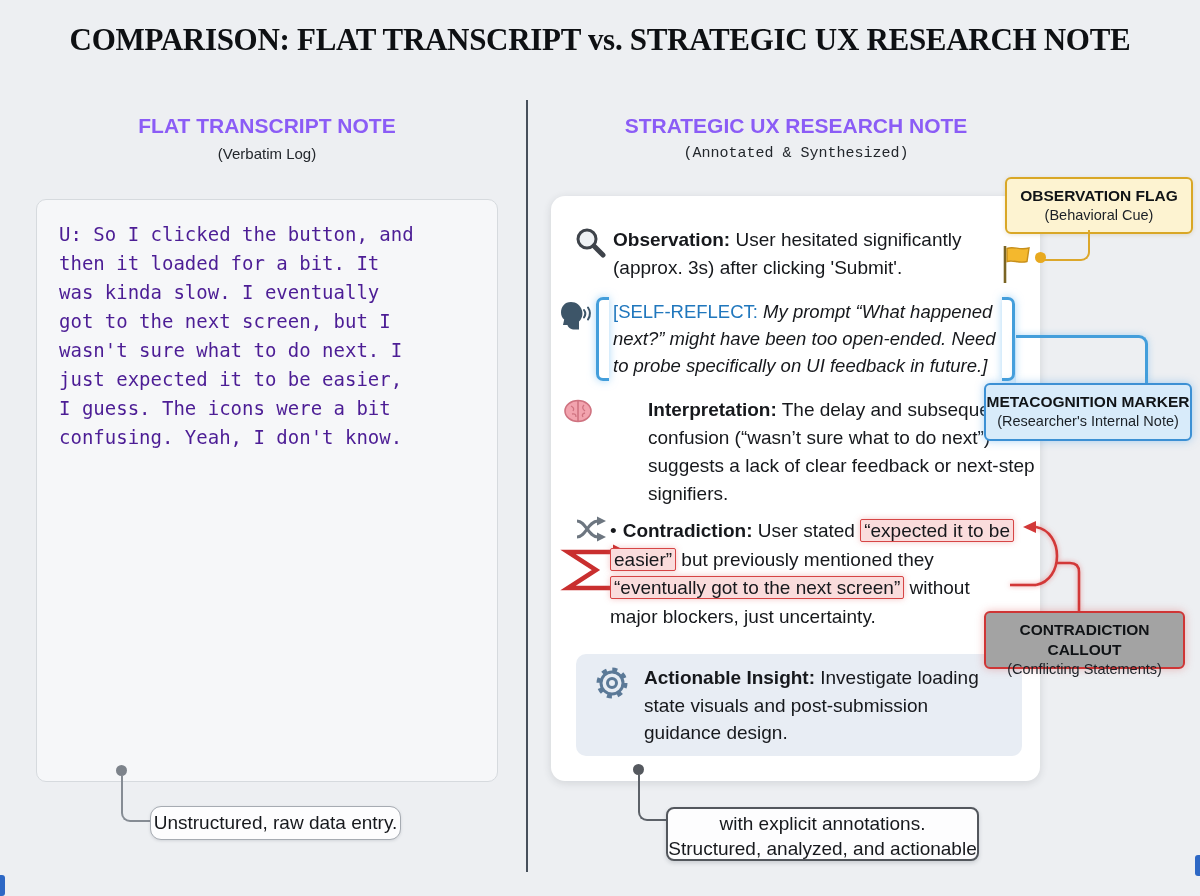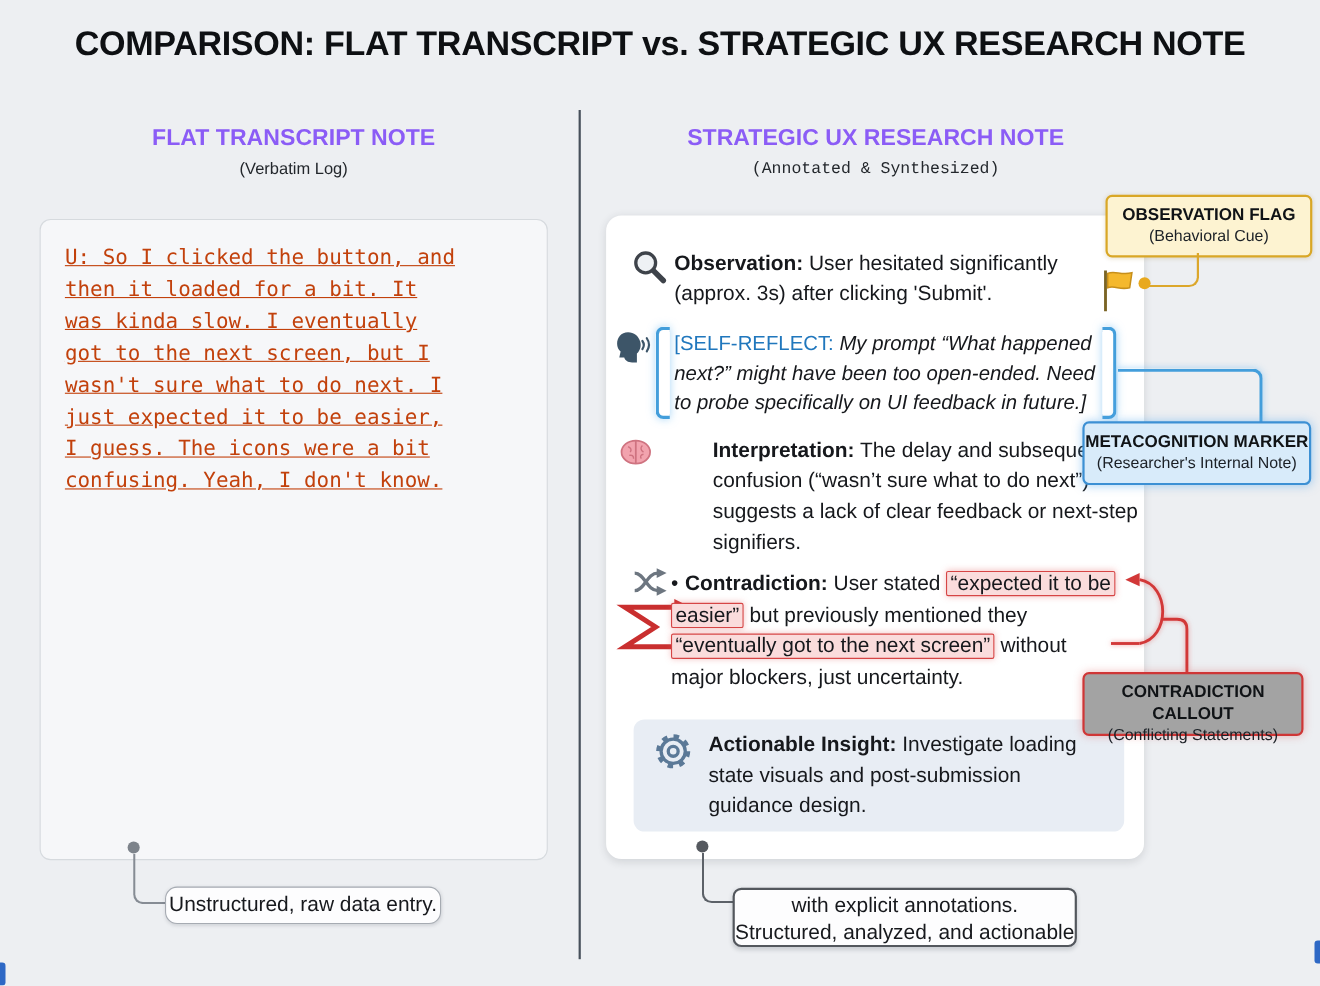--- a/index.html
+++ b/index.html
@@ -9,38 +9,38 @@
     background:#edeff2;
     color:#14171b;
     overflow:hidden;
   }
   #stage { position:relative; width:1200px; height:896px; background:#edeff2; }
 
   .page-title {
     position:absolute; left:0; top:22px; width:1200px;
     text-align:center; font-size:31px; font-weight:700; letter-spacing:-0.3px;
     color:#0e1013;
+    font-family:Liberation Serif, serif;
   }
 
   .col-heading { position:absolute; text-align:center; font-size:21px; font-weight:700; color:#8b5cf6; }
   .col-subheading { position:absolute; text-align:center; font-size:15px; font-weight:400; color:#23272c; }
 
   .divider { position:absolute; left:526px; top:100px; width:2px; height:772px; background:#47505b; }
 
   
   .transcript-box {
     position:absolute; left:36px; top:199px; width:462px; height:583px;
     background:#f6f7f9; border:1.5px solid #d6dade; border-radius:10px;
   }
   .transcript-text {
     position:absolute; left:22px; top:20px; width:416px;
     font-family:"DejaVu Sans Mono", monospace;
-    font-size:19px; line-height:29px; color:#c2410c;
+    font-size:19px; line-height:29px; color:#4c1d95;
     white-space:pre-line;
-    text-decoration:underline;
   }
 
   
   .research-card {
     position:absolute; left:551px; top:196px; width:489px; height:585px;
     background:#ffffff; border-radius:14px;
     box-shadow:0 2px 8px rgba(40,50,60,0.14);
   }
 
   .note-text { position:absolute; font-size:19px; line-height:28px; color:#16181c; }

